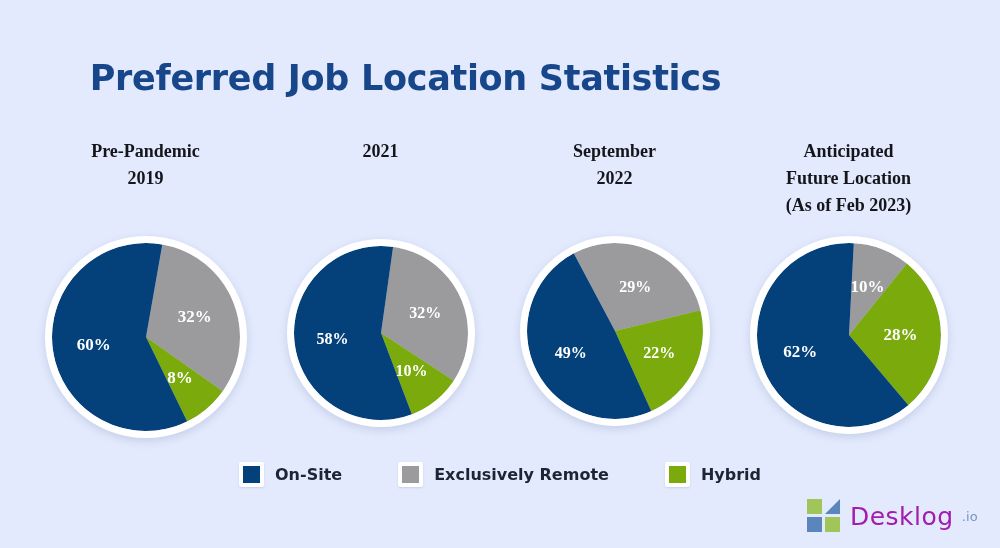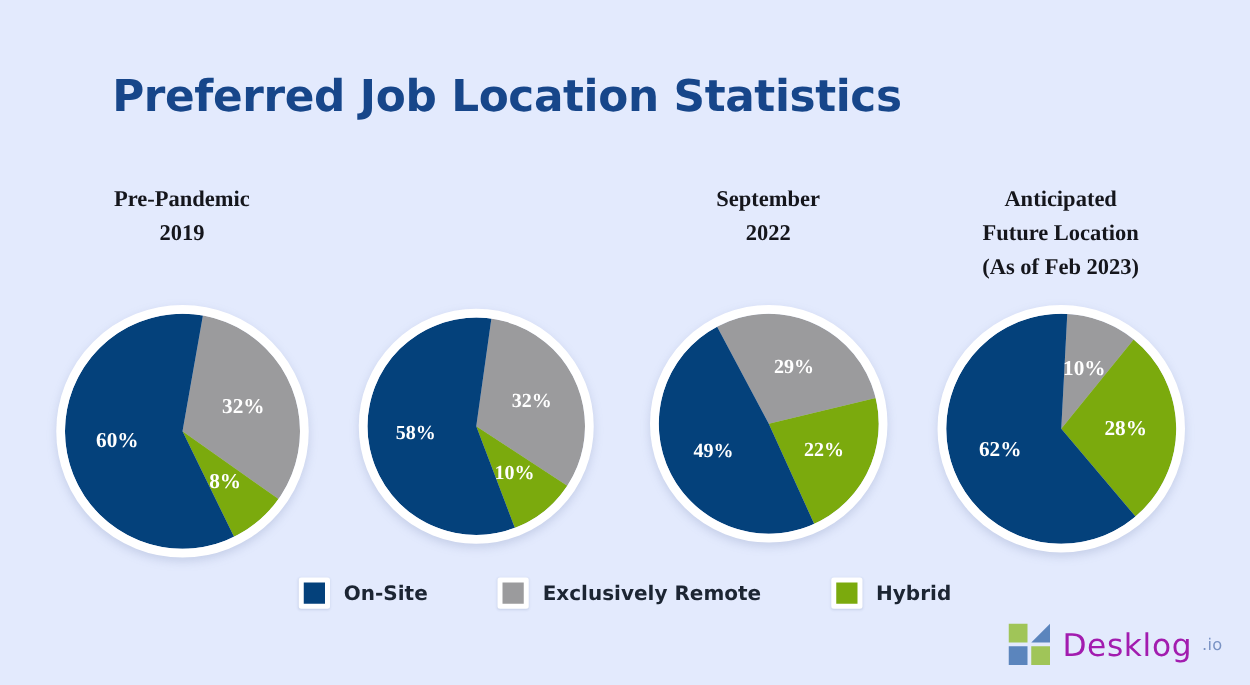--- a/index.html
+++ b/index.html
@@ -39,21 +39,21 @@
   #charts-row {
     position: absolute;
     top: 138px;
     left: 0;
     width: 1000px;
     height: 290px;
   }
 
   .chart-cell {
     position: absolute;
-    top: 8px;
+    top: 0;
     width: 235px;
     height: 290px;
   }
   .chart-cell.c0 { left: 28px; }
   .chart-cell.c1 { left: 263px; }
   .chart-cell.c2 { left: 497px; }
   .chart-cell.c3 { left: 731px; }
 
   .chart-caption {
     position: absolute;
@@ -176,20 +176,21 @@
             <g>
               <text class="slice-label" x="155.67" y="86.94" font-size="17">32%</text>
               <text class="slice-label" x="141.12" y="147.09" font-size="17">8%</text>
               <text class="slice-label" x="54.87" y="114.33" font-size="17">60%</text>
             </g>
           </svg>
         </div>
       </div>
       <div class="chart-cell c1">
         <div class="chart-caption">
+          <span class="cap-line">2021</span>
         </div>
         <div class="pie-wrap p1">
           <svg class="pie-svg" width="200" height="200" viewBox="0 0 200 200">
             <g>
               <path d="M 100 100 L 112.11 13.85 A 87 87 0 0 1 172.80 147.64 Z" fill="#9b9b9d"></path>
               <path d="M 100 100 L 172.80 147.64 A 87 87 0 0 1 130.89 181.33 Z" fill="#7baa0d"></path>
               <path d="M 100 100 L 130.89 181.33 A 87 87 0 1 1 112.11 13.85 Z" fill="#04417b"></path>
             </g>
             <circle cx="100" cy="100" r="90.5" fill="none" stroke="#ffffff" stroke-width="7"></circle>
             <g>

